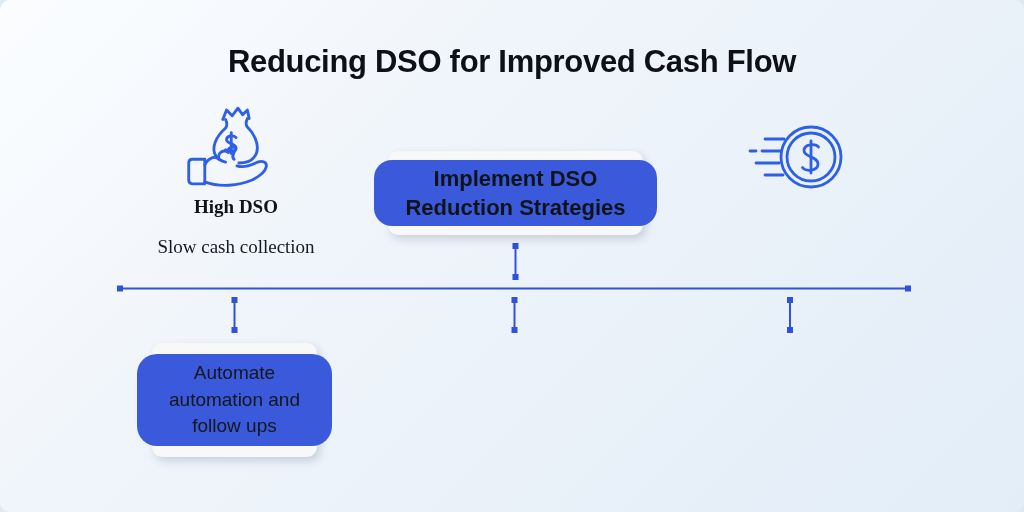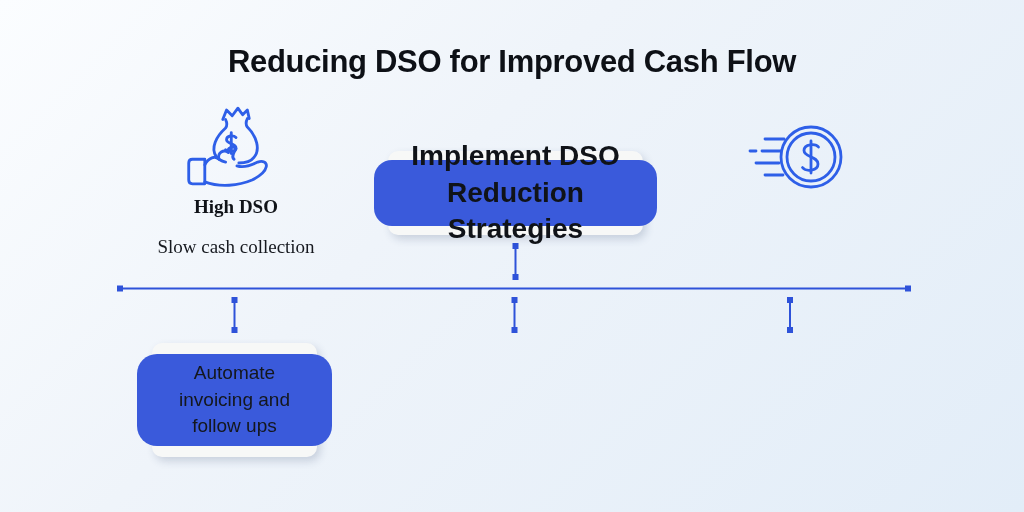--- a/index.html
+++ b/index.html
@@ -1,40 +1,40 @@
 <!DOCTYPE html>
 <html><head>
 <meta charset="utf-8">
 <style>
   html,body{margin:0;padding:0;background:#dfe9f4;}
   .canvas{
     position:relative;width:1024px;height:512px;overflow:hidden;
     background:linear-gradient(135deg,#FBFDFF 0%,#EFF4FA 40%,#E2EDF8 100%);
-    font-family:"Liberation Sans",sans-serif;color:#101318;
+    font-family:"Liberation Sans",sans-serif;color:#101318;border-radius:10px;
   }
   .title{
     position:absolute;left:0;top:44px;width:1024px;margin:0;
     text-align:center;font-size:31px;font-weight:700;letter-spacing:-.3px;color:#0d1016;
   }
   .callout{position:absolute;width:240px;text-align:center;font-family:Liberation Serif, serif;}
   .callout-left{left:116px;top:98px;}
   .callout-right{left:677px;top:116px;}
   .callout .icon{display:block;margin:0 auto 2px auto;}
   .callout-heading{font-size:19px;font-weight:700;margin-top:2px;color:#101318;}
   .callout-sub{font-size:19px;margin-top:18px;color:#16191f;}
   .tab-card{
     position:absolute;z-index:1;background:#F7F8F7;border-radius:10px;
     box-shadow:3px 4px 9px rgba(45,65,105,.20);
     display:flex;align-items:center;justify-content:center;text-align:center;
     white-space:pre-line;
   }
   .tab-card::before{
     content:"";position:absolute;z-index:-1;background:#3A5ADB;border-radius:18px;
   }
-  .center-card{left:388px;top:151px;width:255px;height:84px;font-size:28px;font-weight:700;line-height:1.32;}
+  .center-card{left:388px;top:151px;width:255px;height:84px;font-size:22px;font-weight:700;line-height:1.32;}
   .center-card::before{left:-14px;right:-14px;top:9px;bottom:9px;}
   .strategy-card{top:343px;height:114px;font-size:19px;line-height:1.4;color:#14171c;}
   .strategy-card::before{left:-15px;right:-15px;top:11px;bottom:11px;border-radius:20px;}
   .card-1{left:152px;width:165px;}
   .card-2{left:432px;width:165px;}
   .card-3{left:705px;width:170px;}
   .connector{position:absolute;left:0;top:0;pointer-events:none;}
 </style>
 </head>
 <body>
@@ -100,17 +100,17 @@
       <rect x="511.5" y="327" width="6" height="6" stroke="none"></rect>
 
       <line x1="790" y1="300" x2="790" y2="330"></line>
       <rect x="787" y="297" width="6" height="6" stroke="none"></rect>
       <rect x="787" y="327" width="6" height="6" stroke="none"></rect>
     </g>
   </svg>
 
   <div class="tab-card strategy-card card-1">
     <span>Automate
-invoicing and
+automation and
 follow ups</span>
   </div>
 
 </div>
 
 </body></html>

